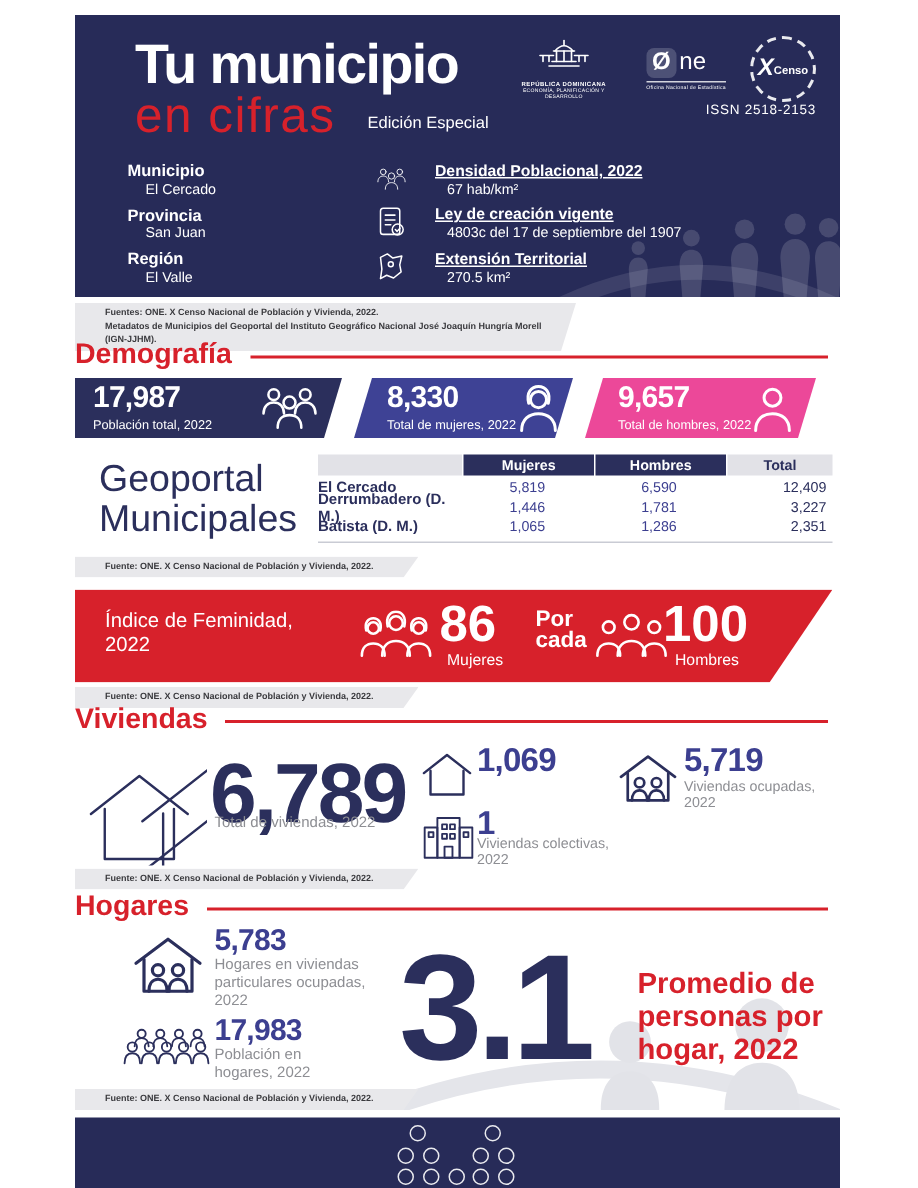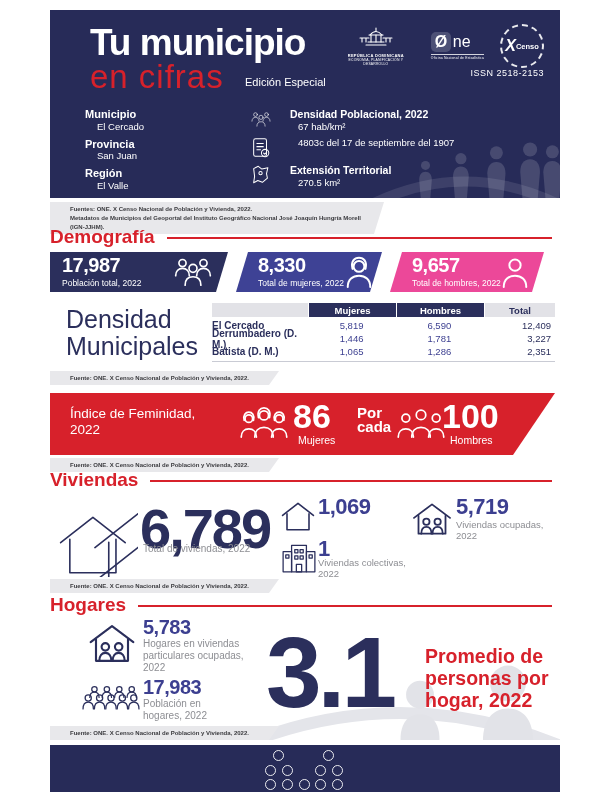--- a/index.html
+++ b/index.html
@@ -27,21 +27,21 @@
   .censox{font-size:16px;font-weight:bold;font-style:italic;}
   .censotxt{font-size:7.5px;font-weight:bold;}
   .issn{position:absolute;top:58px;right:16px;font-size:9px;color:#fff;letter-spacing:.5px;}
   .locblock{position:absolute;left:35px;top:98px;color:#fff;}
   .locitem{margin-bottom:5px;}
   .loclabel{font-size:11px;font-weight:bold;line-height:1.15;}
   .locvalue{font-size:9.5px;padding-left:12px;line-height:1.25;}
   .factblock{position:absolute;left:200px;top:98px;color:#fff;}
   .factrow{display:flex;margin-bottom:5px;}
   .facticon{width:22px;height:22px;margin-right:18px;flex:none;}
-  .factlabel{font-size:10.5px;font-weight:bold;line-height:1.2;}
+  .factlabel{font-size:10.5px;font-weight:bold;line-height:1.2;text-decoration:underline;}
   .factvalue{font-size:9.5px;padding-left:8px;line-height:1.25;}
   .hdr-sil{position:absolute;left:320px;top:105px;width:190px;height:83px;pointer-events:none;}
 
   
   .srcbox{position:absolute;left:50px;background:#E8E8EB;color:#3A3A3E;font-size:6px;font-weight:bold;
           padding:3px 14px 2px 20px;line-height:1.5;
           clip-path:polygon(0 0,100% 0,calc(100% - 10px) 100%,0 100%);}
 
   
   .sechead{position:absolute;left:50px;width:502px;display:flex;align-items:center;}
@@ -251,20 +251,21 @@
         <div>
           <div class="factlabel">Densidad Poblacional, 2022</div>
           <div class="factvalue">67 hab/km²</div>
         </div>
       </div>
       <div class="factrow">
         <svg class="facticon ic-white-thin" viewBox="0 0 22 24">
             <use href="#i-doc"></use>
           </svg>
         <div>
+          <div class="factlabel">Ley de creación vigente</div>
           <div class="factvalue">4803c del 17 de septiembre del 1907</div>
         </div>
       </div>
       <div class="factrow">
         <svg class="facticon ic-white-thin" viewBox="0 0 24 24">
             <use href="#i-map"></use>
           </svg>
         <div>
           <div class="factlabel">Extensión Territorial</div>
           <div class="factvalue">270.5 km²</div>
@@ -311,21 +312,21 @@
       </svg>
   </div>
   <div class="banner b3">
     <div class="num" style="left:22px;">9,657</div>
     <div class="lbl" style="left:22px;">Total de hombres, 2022</div>
     <svg class="ic-white" style="right:14px;" width="30" height="34" viewBox="0 0 24 26">
         <use href="#i-man"></use>
       </svg>
   </div>
 
-  <div class="dtitle">Densidad Municipales</div>
+  <div class="dtitle">Geoportal Municipales</div>
 
   <div class="tbl">
     <div class="tbl-head">
       <div class="th th-name"></div>
       <div class="th th-navy">Mujeres</div>
       <div class="th th-navy">Hombres</div>
       <div class="th th-total">Total</div>
     </div>
     <div class="tbl-row">
       <div class="td td-name">El Cercado</div>

